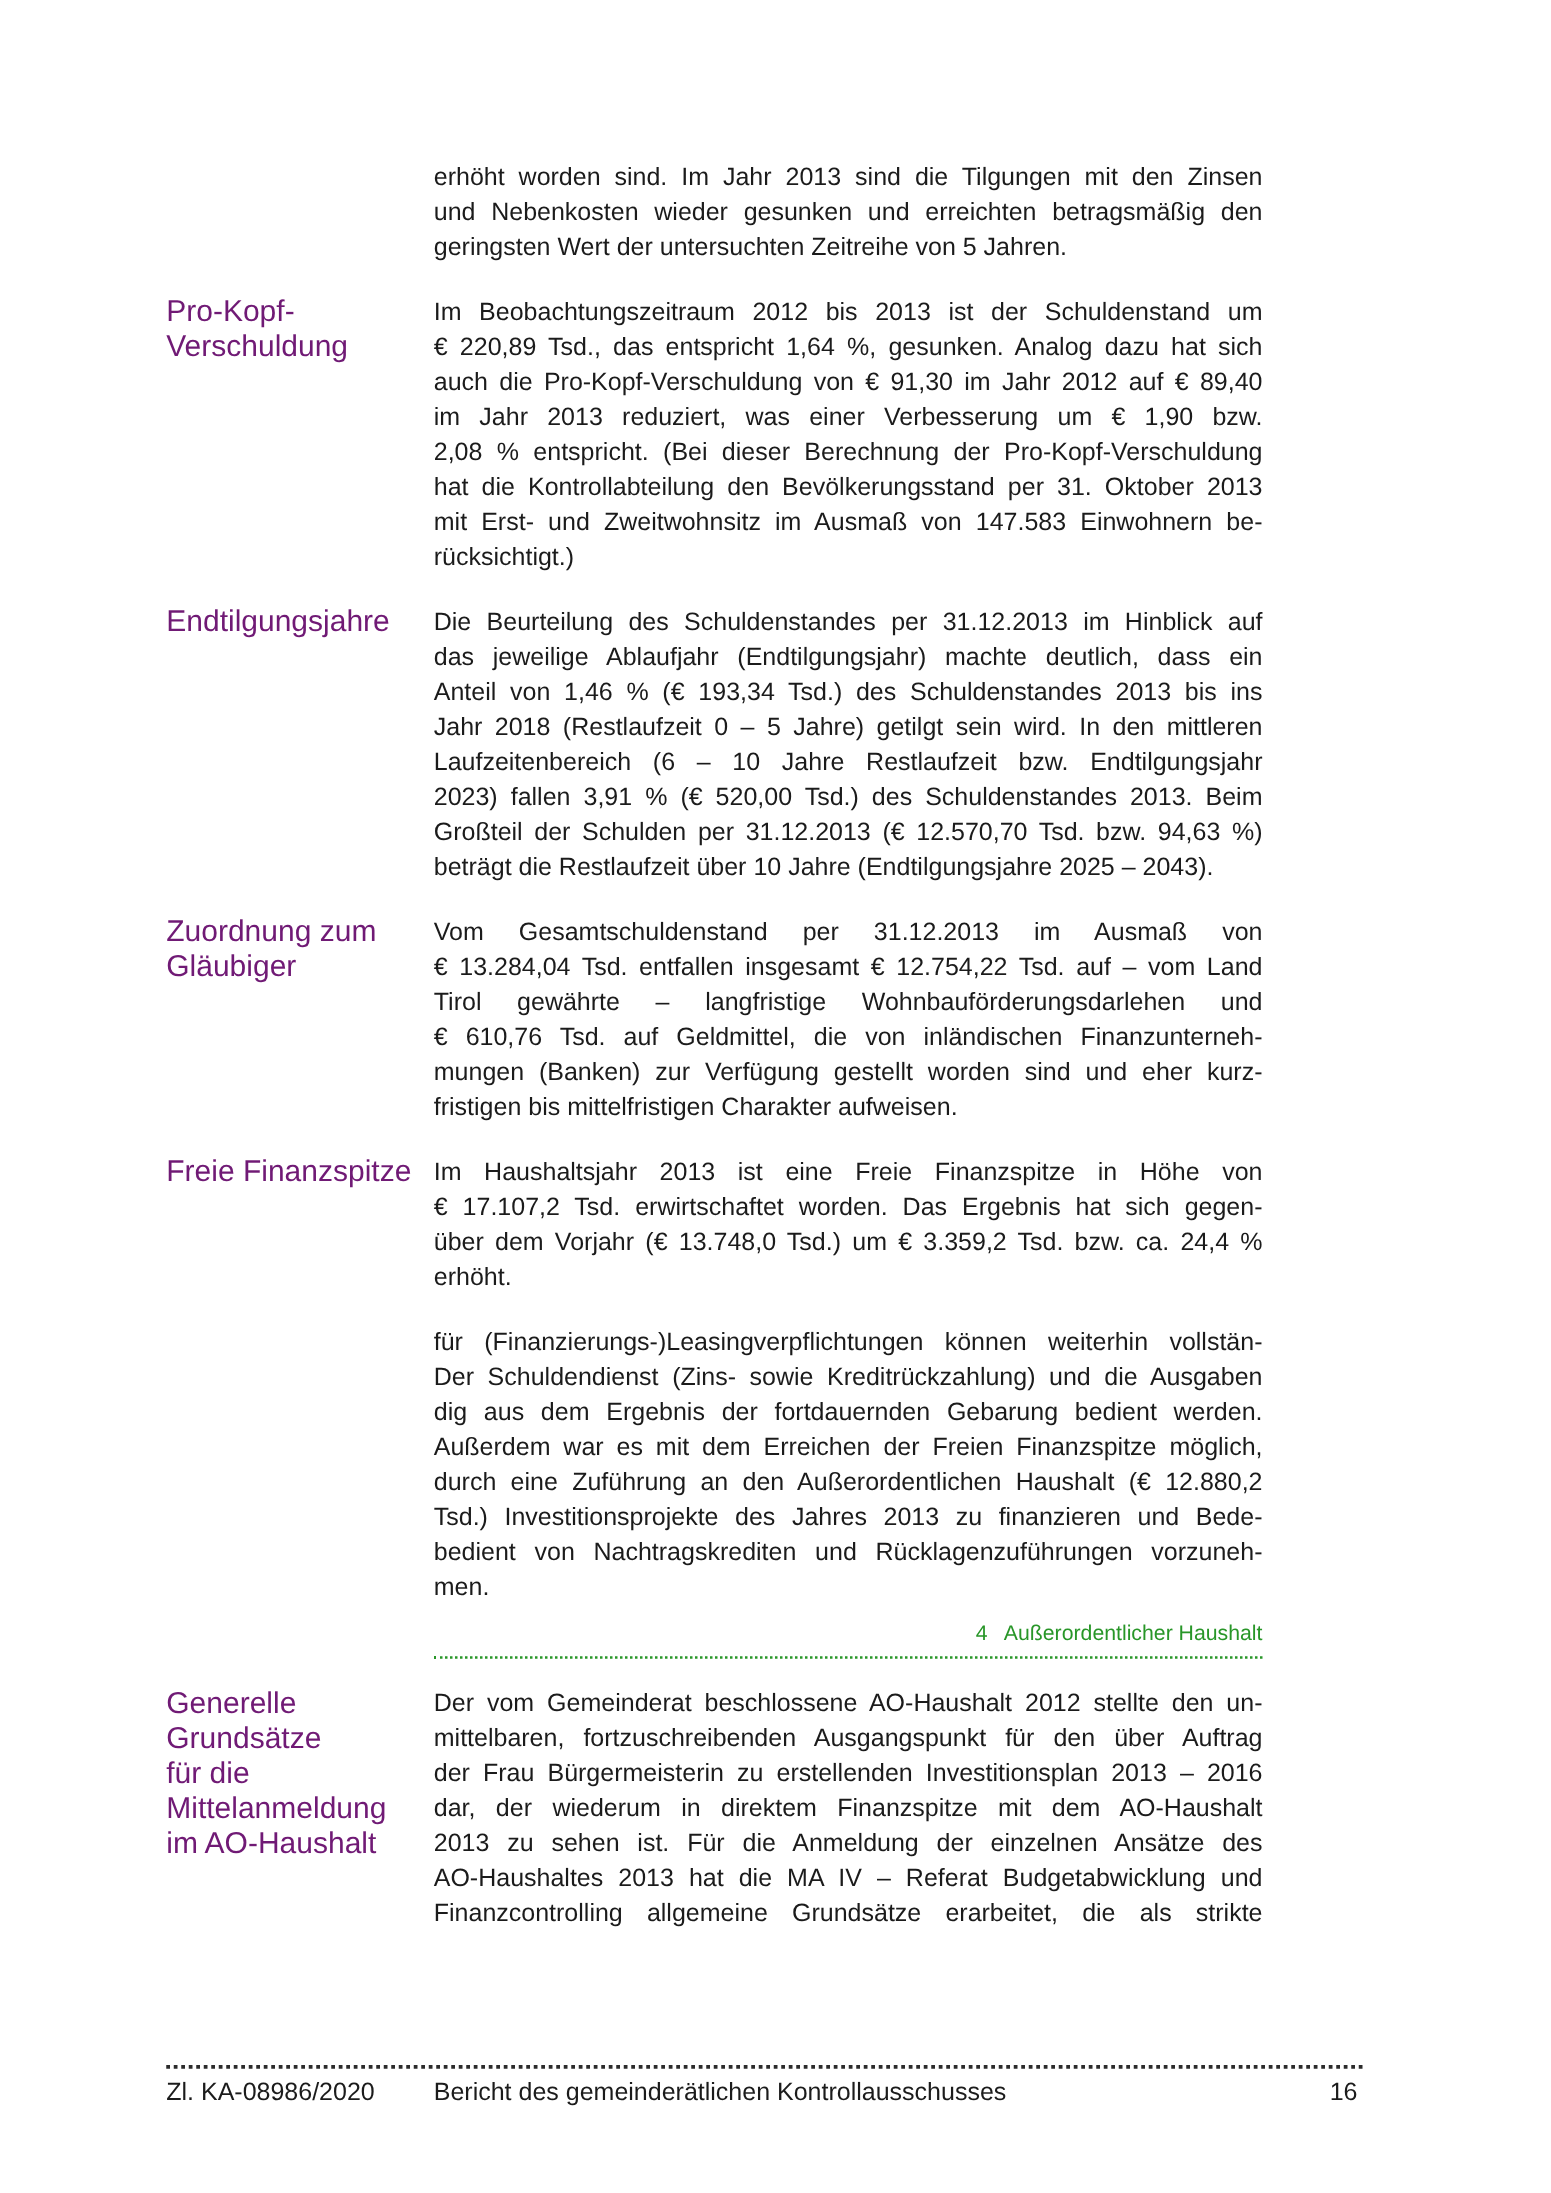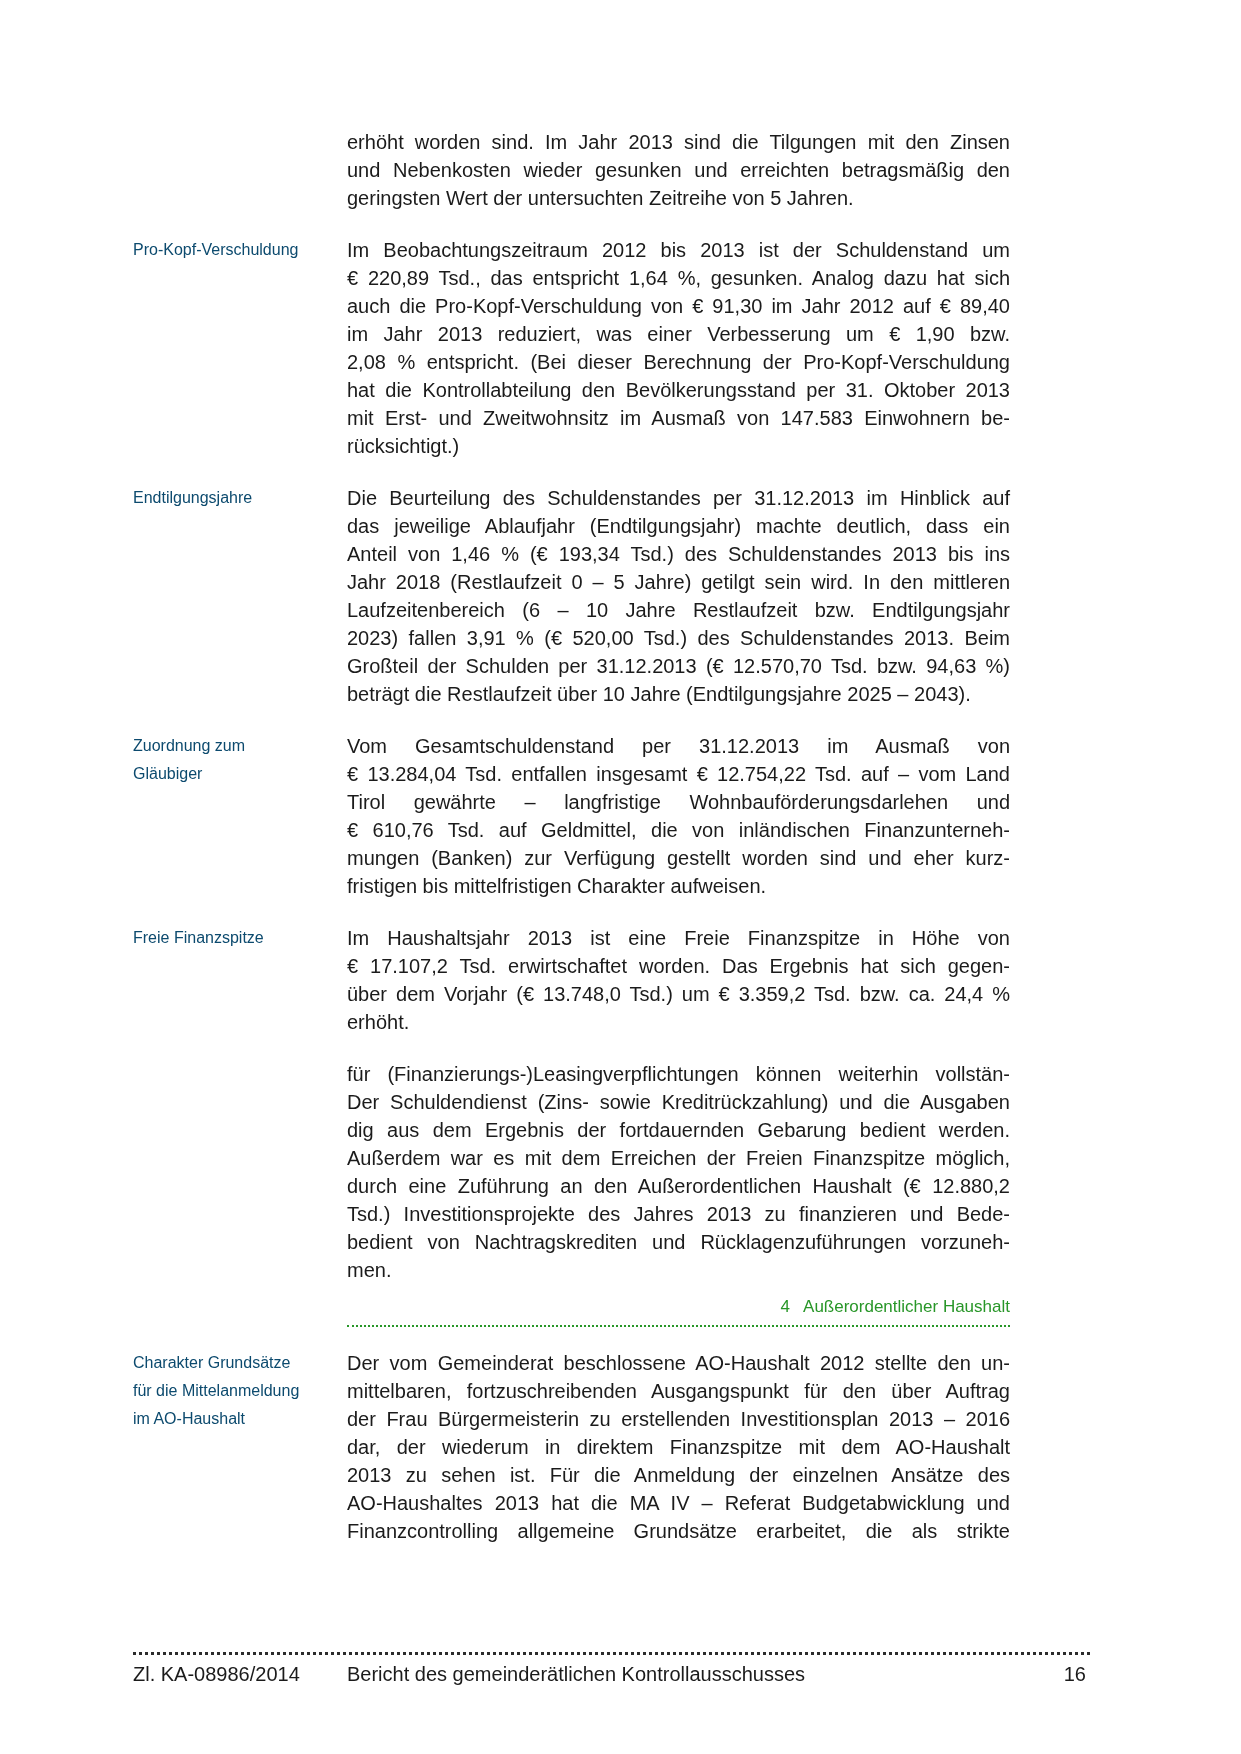--- a/index.html
+++ b/index.html
@@ -26,22 +26,22 @@
     display: flex;
     align-items: flex-start;
   }
   .block + .block { margin-top: 24px; }
   .heading-wrap { margin-top: 10px; }
   .heading-wrap + .block { margin-top: 22px; }
 
   .margin-label {
     flex: 0 0 214px;
     width: 214px;
-    color: #0c4a6e;
-    font-size: 16px;
+    color: #701a75;
+    font-size: 24px;
     line-height: 28px;
   }
   .para {
     width: 663px;
     font-size: 20px;
     line-height: 28px;
   }
   .tline {
     text-align: justify;
     text-align-last: justify;
@@ -186,38 +186,38 @@
           <div class="tline">bedient von Nachtragskrediten und Rücklagenzuführungen vorzuneh-</div>
           <div class="tline lastline">men.</div>
         </div>
       </section>
       <div class="heading-wrap">
         <h2 class="chapter-heading"><span class="chapter-number">4</span><span class="chapter-title">Außerordentlicher Haushalt</span></h2>
         <div class="green-rule"></div>
       </div>
       <section class="block">
         <div class="margin-label">
-          <div>Charakter Grundsätze</div>
+          <div>Generelle Grundsätze</div>
           <div>für die Mittelanmeldung</div>
           <div>im AO-Haushalt</div>
         </div>
         <div class="para">
           <div class="tline">Der vom Gemeinderat beschlossene AO-Haushalt 2012 stellte den un-</div>
           <div class="tline">mittelbaren, fortzuschreibenden Ausgangspunkt für den über Auftrag</div>
           <div class="tline">der Frau Bürgermeisterin zu erstellenden Investitionsplan 2013 – 2016</div>
           <div class="tline">dar, der wiederum in direktem Finanzspitze mit dem AO-Haushalt</div>
           <div class="tline">2013 zu sehen ist. Für die Anmeldung der einzelnen Ansätze des</div>
           <div class="tline">AO-Haushaltes 2013 hat die MA IV – Referat Budgetabwicklung und</div>
           <div class="tline">Finanzcontrolling allgemeine Grundsätze erarbeitet, die als strikte</div>
         </div>
       </section>
     </main>
 
   <footer class="footer">
     <div class="footer-rule"></div>
     <div class="footer-row">
-      <span class="footer-left">Zl. KA-08986/2014</span>
+      <span class="footer-left">Zl. KA-08986/2020</span>
       <span class="footer-center">Bericht des gemeinderätlichen Kontrollausschusses</span>
       <span class="footer-right">16</span>
     </div>
   </footer>
 
 </div>
 
 </body></html>

